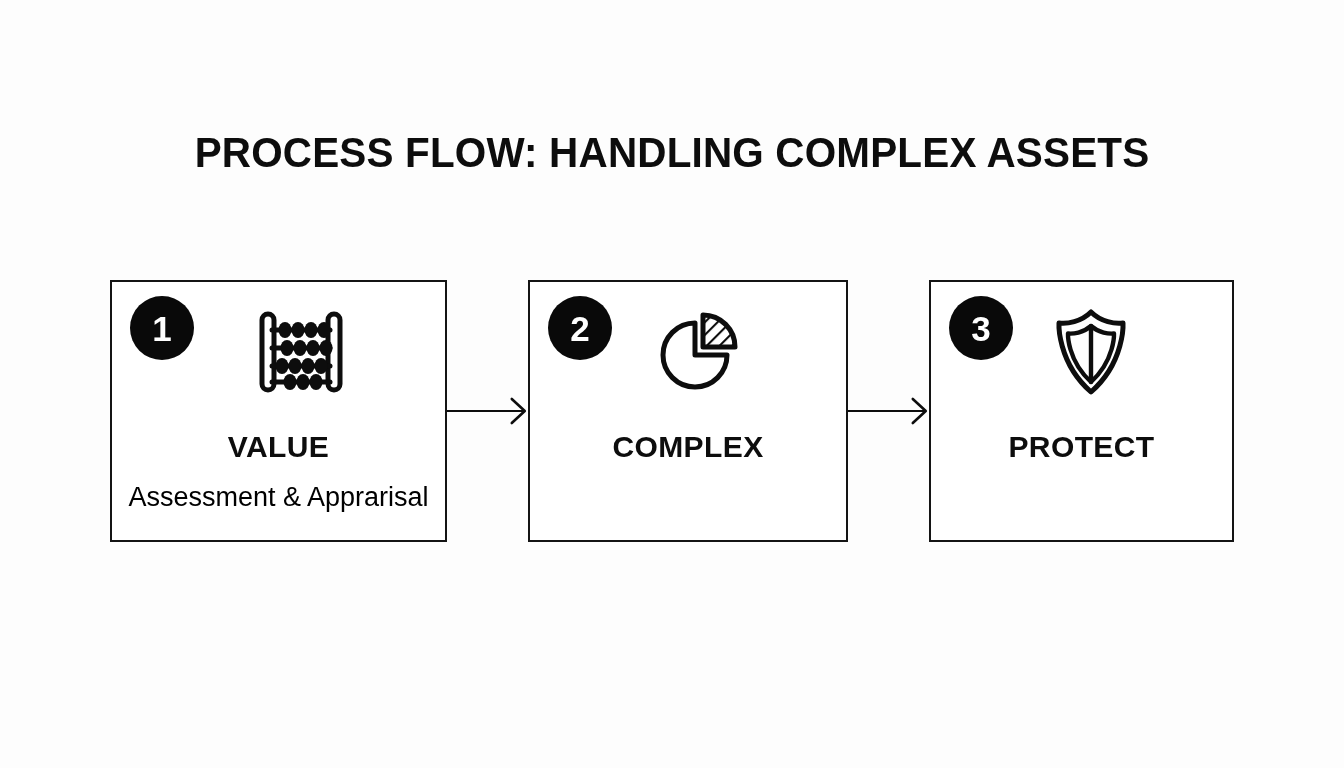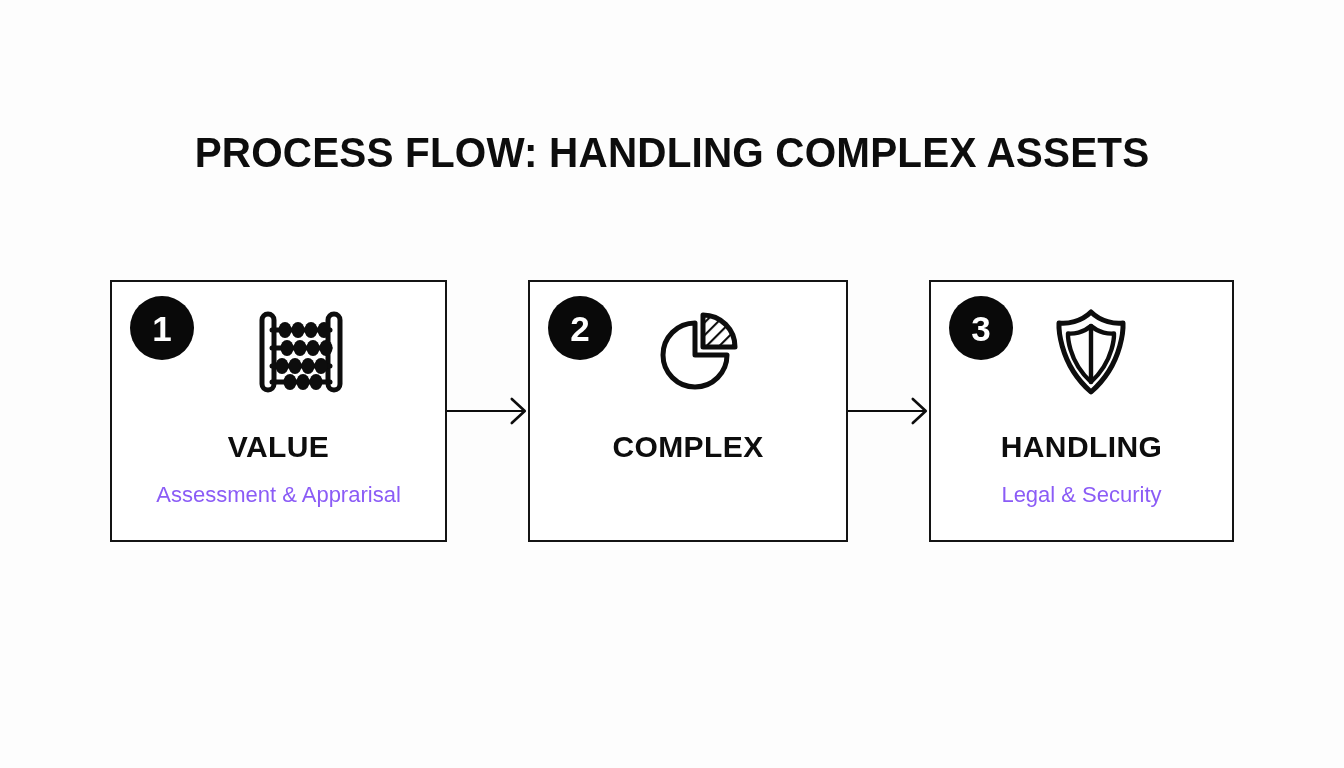--- a/index.html
+++ b/index.html
@@ -124,23 +124,23 @@
     font-weight: bold;
     letter-spacing: 0.4px;
     color: #0d0d0d;
   }
   .card-sub {
     position: absolute;
     left: 0;
     right: 0;
     top: 200px;
     text-align: center;
-    font-size: 22px;
+    font-size: 27px;
     font-weight: normal;
-    color: #8b5cf6;
+    color: #000000;
   }
 </style>
 </head>
 <body>
 
 <div class="canvas">
 
   <div class="title">PROCESS FLOW: HANDLING COMPLEX ASSETS</div>
 
   <div class="flow">
@@ -222,18 +222,17 @@
       <div class="badge">3</div>
 
       <div class="icon-wrap">
         <svg width="80" height="92" viewBox="0 0 80 92" fill="none" stroke="#0d0d0d" stroke-linejoin="round" stroke-linecap="round">
           <path d="M40 6 C 30 16, 16 18, 8 17 C 8 17, 6 56, 40 86 C 74 56, 72 17, 72 17 C 64 18, 50 16, 40 6 Z" fill="#ffffff" stroke-width="5"></path>
           <path d="M40 20 C 32 27, 22 28, 17 27.5 C 17 27.5, 16 54, 40 76 C 64 54, 63 27.5, 63 27.5 C 58 28, 48 27, 40 20 Z" fill="#ffffff" stroke-width="4.4"></path>
           <line x1="40" y1="20" x2="40" y2="76" stroke-width="4.4"></line>
         </svg>
       </div>
 
-      <div class="card-heading">HANDLING</div>
-      <div class="card-sub">Legal &amp; Security</div>
+      <div class="card-heading">PROTECT</div>
     </div>
 
   </div>
 </div>
 
 </body></html>

